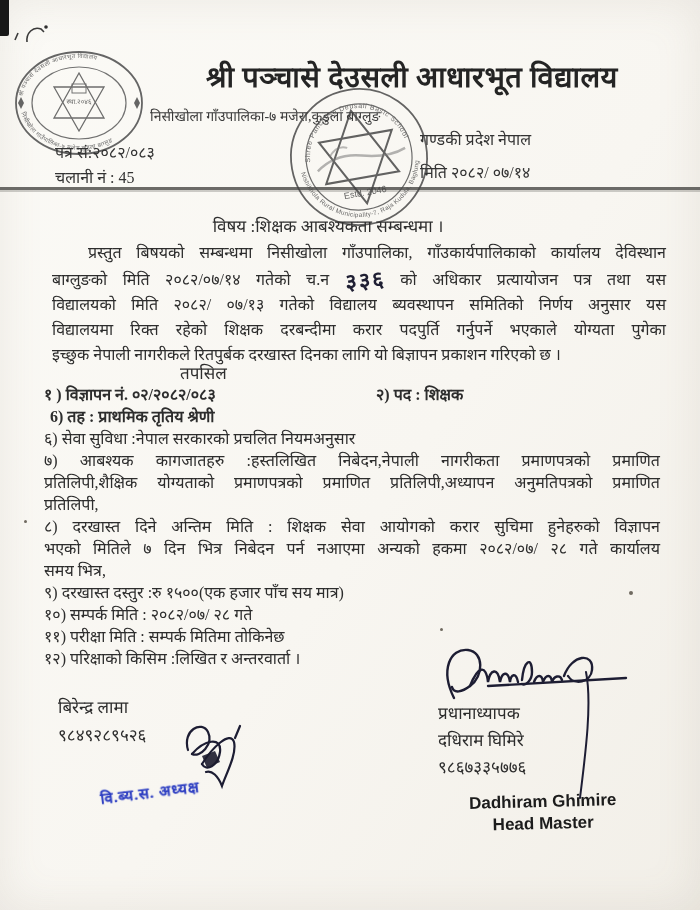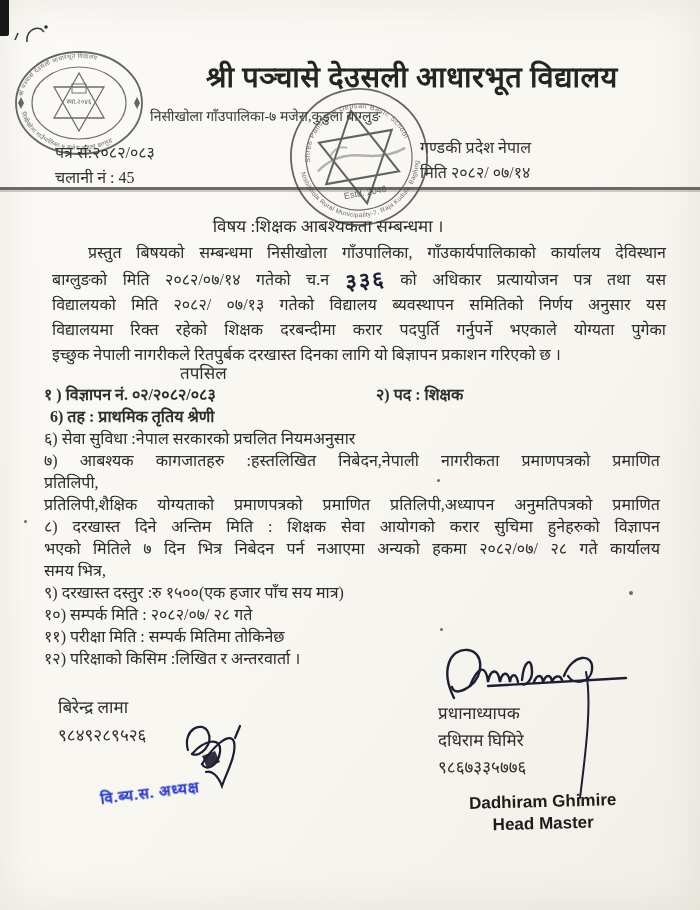--- a/index.html
+++ b/index.html
@@ -8,21 +8,21 @@
         background:linear-gradient(125deg,#fbfaf6 0%,#f8f6f1 55%,#f2efe8 100%);
         box-shadow:inset 0 0 45px rgba(120,110,90,.12);}
   .abs{position:absolute;}
   .corner-mark{left:0;top:0;width:9px;height:36px;background:#181818;border-radius:0 0 2px 0;}
   .school-name{left:138px;top:56px;width:548px;text-align:center;font-size:29px;font-weight:700;
                letter-spacing:.5px;color:#242424;}
   .school-address{left:150px;top:106px;width:430px;font-size:14px;color:#3a3a3a;}
   .field{font-size:16px;color:#333;}
   .letter-no{left:55px;top:141px;}
   .chalani-no{left:55px;top:166px;}
-  .province{left:420px;top:136px;}
+  .province{left:420px;top:128px;}
   .doc-date{left:420px;top:161px;}
   .rule{left:0;top:187px;width:700px;height:3px;background:#4d4c49;opacity:.82;box-shadow:0 2px 0 rgba(90,88,82,.35);}
   .subject{left:0;top:214px;width:656px;text-align:center;font-size:17px;color:#2e2e2e;}
   .body-para{left:52px;top:240px;width:614px;font-size:16px;line-height:25px;color:#2d2d2d;}
   .pline{text-align:justify;text-align-last:justify;}
   .pline.first{text-indent:36px;}
   .pline.last{text-align-last:left;}
   .hand-num{display:inline-block;font-family:"DejaVu Sans",sans-serif;font-size:22px;font-weight:700;
             transform:rotate(-5deg) translateY(3px);letter-spacing:2px;color:#1f1f33;}
   .sched-heading{left:180px;top:361px;font-size:17px;color:#2e2e2e;}
@@ -123,22 +123,22 @@
   <div class="abs schedule">
     <div class="srow">
       <span class="c1">१ ) विज्ञापन नं. ०२/२०८२/०८३</span>
       <span>२) पद : शिक्षक</span>
     </div>
     <div class="srow">
       <span class="c1" style="padding-left:6px">6)  तह : प्राथमिक  तृतिय श्रेणी</span>
     </div>
     <div class="sline">६) सेवा सुविधा :नेपाल सरकारको प्रचलित नियमअनुसार</div>
     <div class="sline jl">७) आबश्यक कागजातहरु :हस्तलिखित निबेदन,नेपाली नागरीकता प्रमाणपत्रको प्रमाणित</div>
+    <div class="sline jl">प्रतिलिपी,शैक्षिक योग्यताको प्रमाणपत्रको प्रमाणित प्रतिलिपी,अध्यापन अनुमतिपत्रको प्रमाणित</div>
     <div class="sline">प्रतिलिपी,</div>
-    <div class="sline jl">प्रतिलिपी,शैक्षिक योग्यताको प्रमाणपत्रको प्रमाणित प्रतिलिपी,अध्यापन अनुमतिपत्रको प्रमाणित</div>
     <div class="sline jl">८) दरखास्त दिने अन्तिम मिति : शिक्षक सेवा आयोगको करार सुचिमा हुनेहरुको विज्ञापन</div>
     <div class="sline jl">भएको मितिले ७ दिन भित्र निबेदन पर्न नआएमा अन्यको हकमा २०८२/०७/ २८ गते कार्यालय</div>
     <div class="sline">समय भित्र,</div>
     <div class="sline">९) दरखास्त दस्तुर :रु १५००(एक हजार पाँच सय मात्र)</div>
     <div class="sline">१०) सम्पर्क मिति : २०८२/०७/ २८ गते</div>
     <div class="sline">११) परीक्षा मिति : सम्पर्क मितिमा तोकिनेछ</div>
     <div class="sline">१२) परिक्षाको किसिम :लिखित र अन्तरवार्ता ।</div>
   </div>
 
   <svg class="abs nopick" style="left:430px;top:640px" width="220" height="170" viewBox="0 0 220 170">

